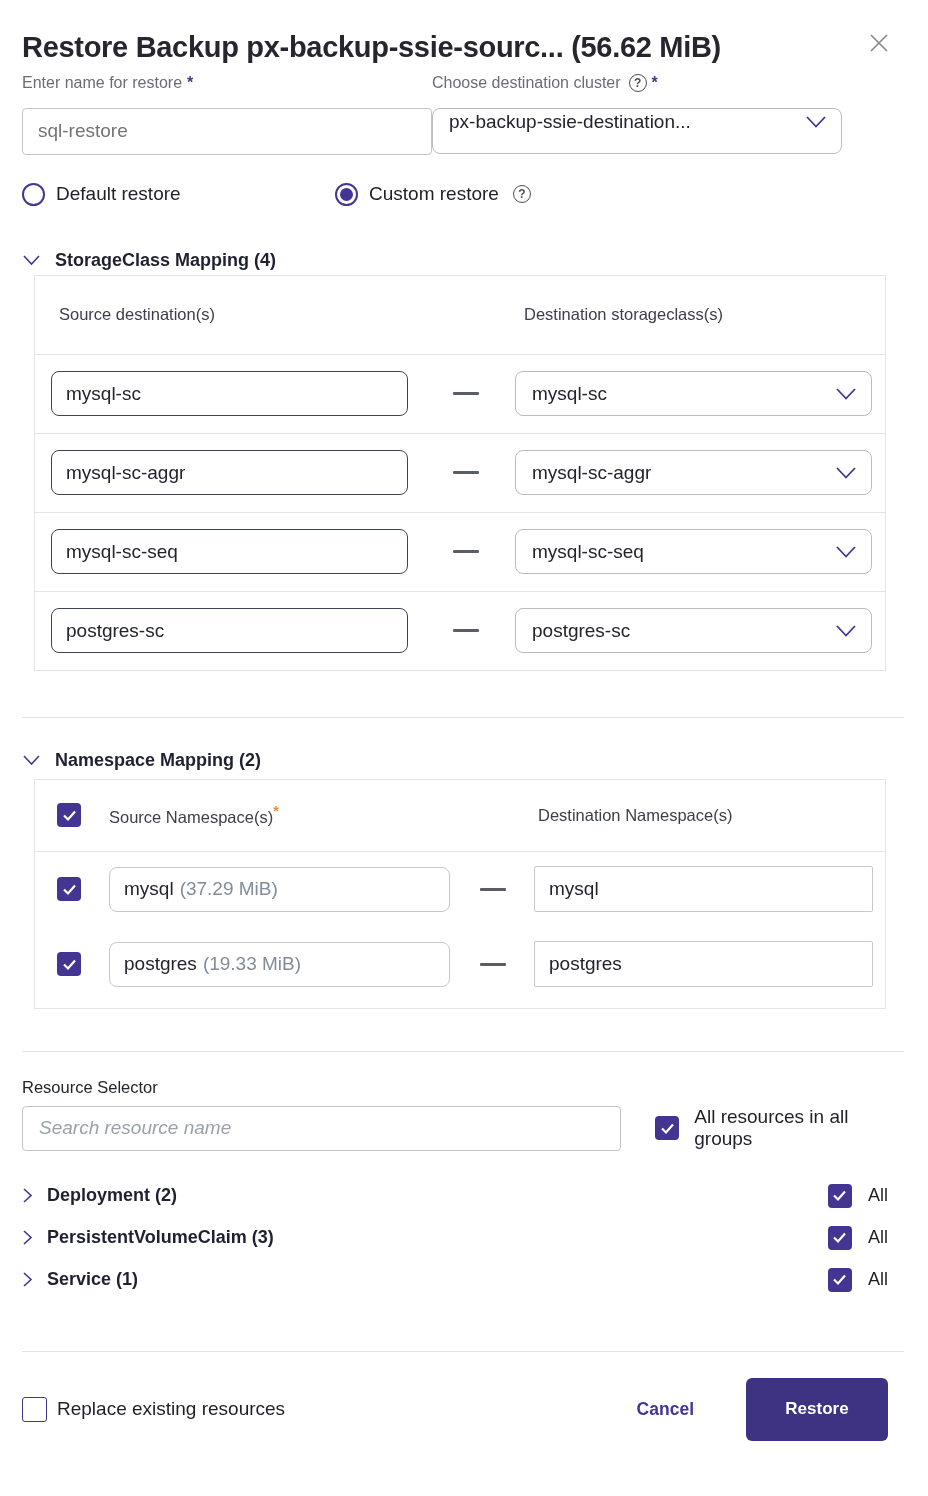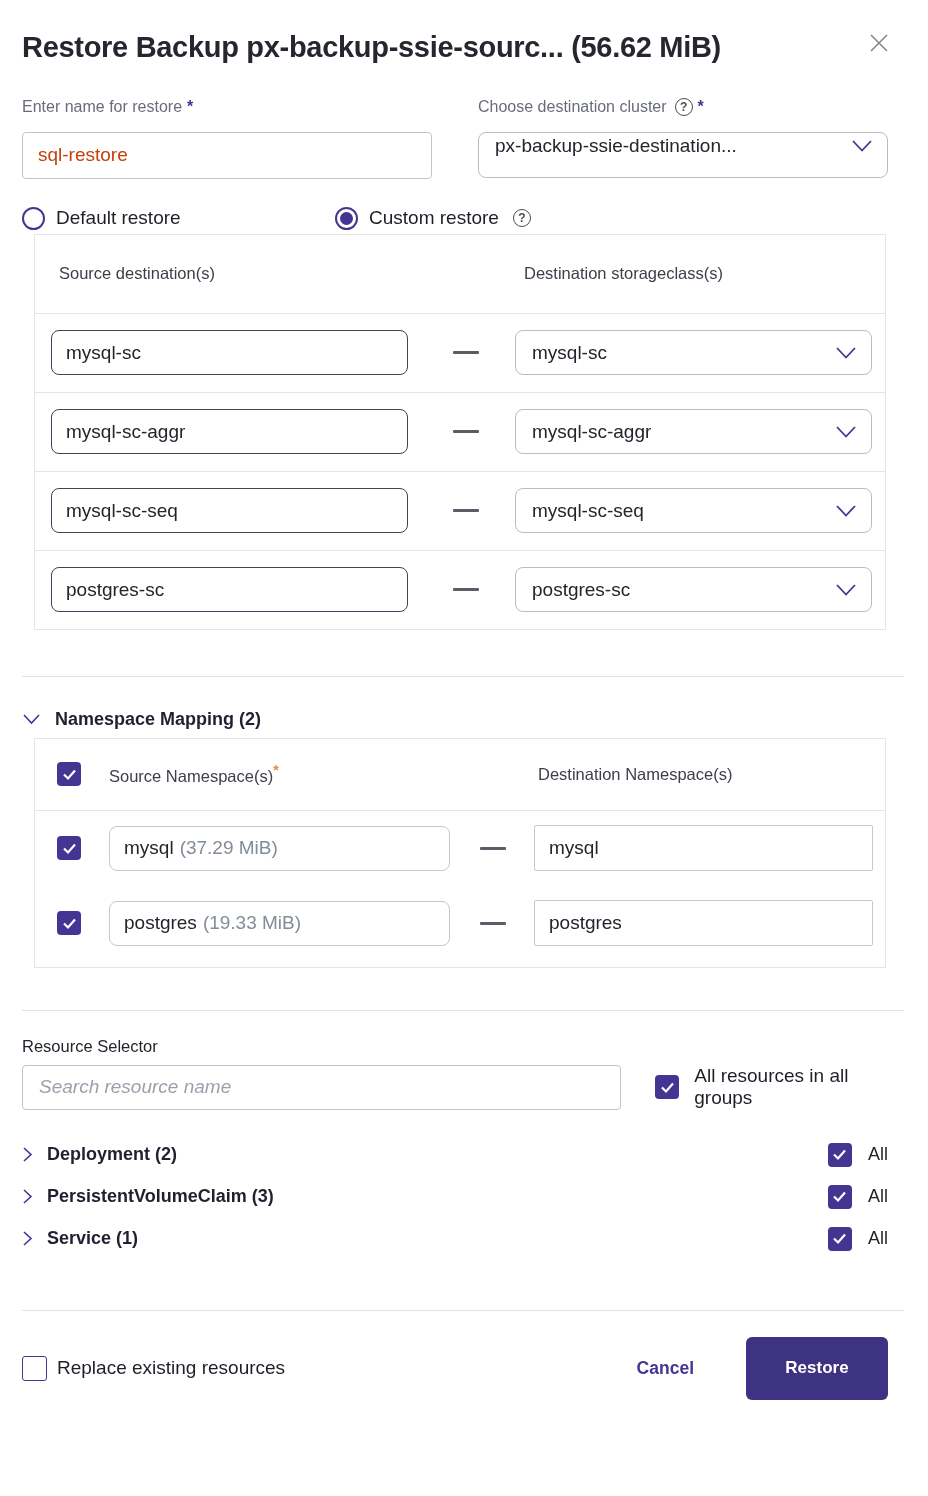--- a/index.html
+++ b/index.html
@@ -5,27 +5,27 @@
   *{box-sizing:border-box;margin:0;padding:0}
   html,body{width:928px;background:#fff;font-family:"Liberation Sans",sans-serif;color:#23242c}
   body{height:1496px;overflow:hidden}
   .wrap{position:relative;padding:26px 40px 0 22px}
 
   
   .title-row h1{font-size:29px;font-weight:700;color:#26262e;line-height:1.5;letter-spacing:-.3px;padding-right:58px}
   .close-btn{position:absolute;top:30px;right:36px;width:26px;height:26px;cursor:pointer;display:flex;align-items:center;justify-content:center}
 
   
-  .form-grid{display:grid;grid-template-columns:410px 410px;column-gap:46px;margin-top:28px}
+  .form-grid{display:grid;grid-template-columns:410px 410px;margin-top:4px}
   .field-label{font-size:16px;color:#686d78;margin-bottom:16px;display:flex;align-items:center;gap:5px}
   .req{color:#453593;font-weight:700}
   .help-icon{width:18px;height:18px;border:1.4px solid #4b4d55;border-radius:50%;color:#4b4d55;
     font-size:12px;font-weight:700;display:inline-flex;align-items:center;justify-content:center;margin-left:3px}
   .text-input{width:410px;height:47px;border:1px solid #c2c4cc;border-radius:4px;padding:0 15px;
-    font-size:19px;color:#c2410c;font-family:"Liberation Sans",sans-serif;outline:none}
+    font-size:19px;color:#737373;font-family:"Liberation Sans",sans-serif;outline:none}
   .select-box{width:410px;height:46px;border:1px solid #b9bcc7;border-radius:8px;display:flex;align-items:center;
     justify-content:space-between;padding:0 14px 18px 16px;font-size:19px;cursor:pointer}
 
   
   .radios{display:flex;margin-top:28px;align-items:center}
   .radio{display:flex;align-items:center;gap:11px;font-size:19px;color:#1f1f28;cursor:pointer}
   .radio:first-child{width:313px}
   .radio-circle{width:23px;height:23px;border:2px solid #453593;border-radius:50%;flex:none;display:flex;align-items:center;justify-content:center}
   .radio-circle.selected::after{content:"";width:13px;height:13px;border-radius:50%;background:#453593}
 
@@ -131,20 +131,26 @@
       <span class="radio-circle"></span>
       <span>Default restore</span>
     </label>
     <label class="radio">
       <span class="radio-circle selected"></span>
       <span>Custom restore</span>
       <span class="help-icon">?</span>
     </label>
   </div>
 
+  <div class="section-header">
+    <svg width="19" height="12" viewBox="0 0 19 12">
+        <polyline points="2,2 9.5,10 17,2" stroke="#453593" stroke-width="1.6" fill="none"></polyline>
+      </svg>
+    <span>StorageClass Mapping (4)</span>
+  </div>
 
   <div class="sc-table">
     <div class="sc-head">
       <span class="h1">Source destination(s)</span>
       <span class="h2">Destination storageclass(s)</span>
     </div>
 
     <div class="sc-row">
       <input class="sc-src" type="text" value="mysql-sc" style="">
       <span class="dash"></span>

